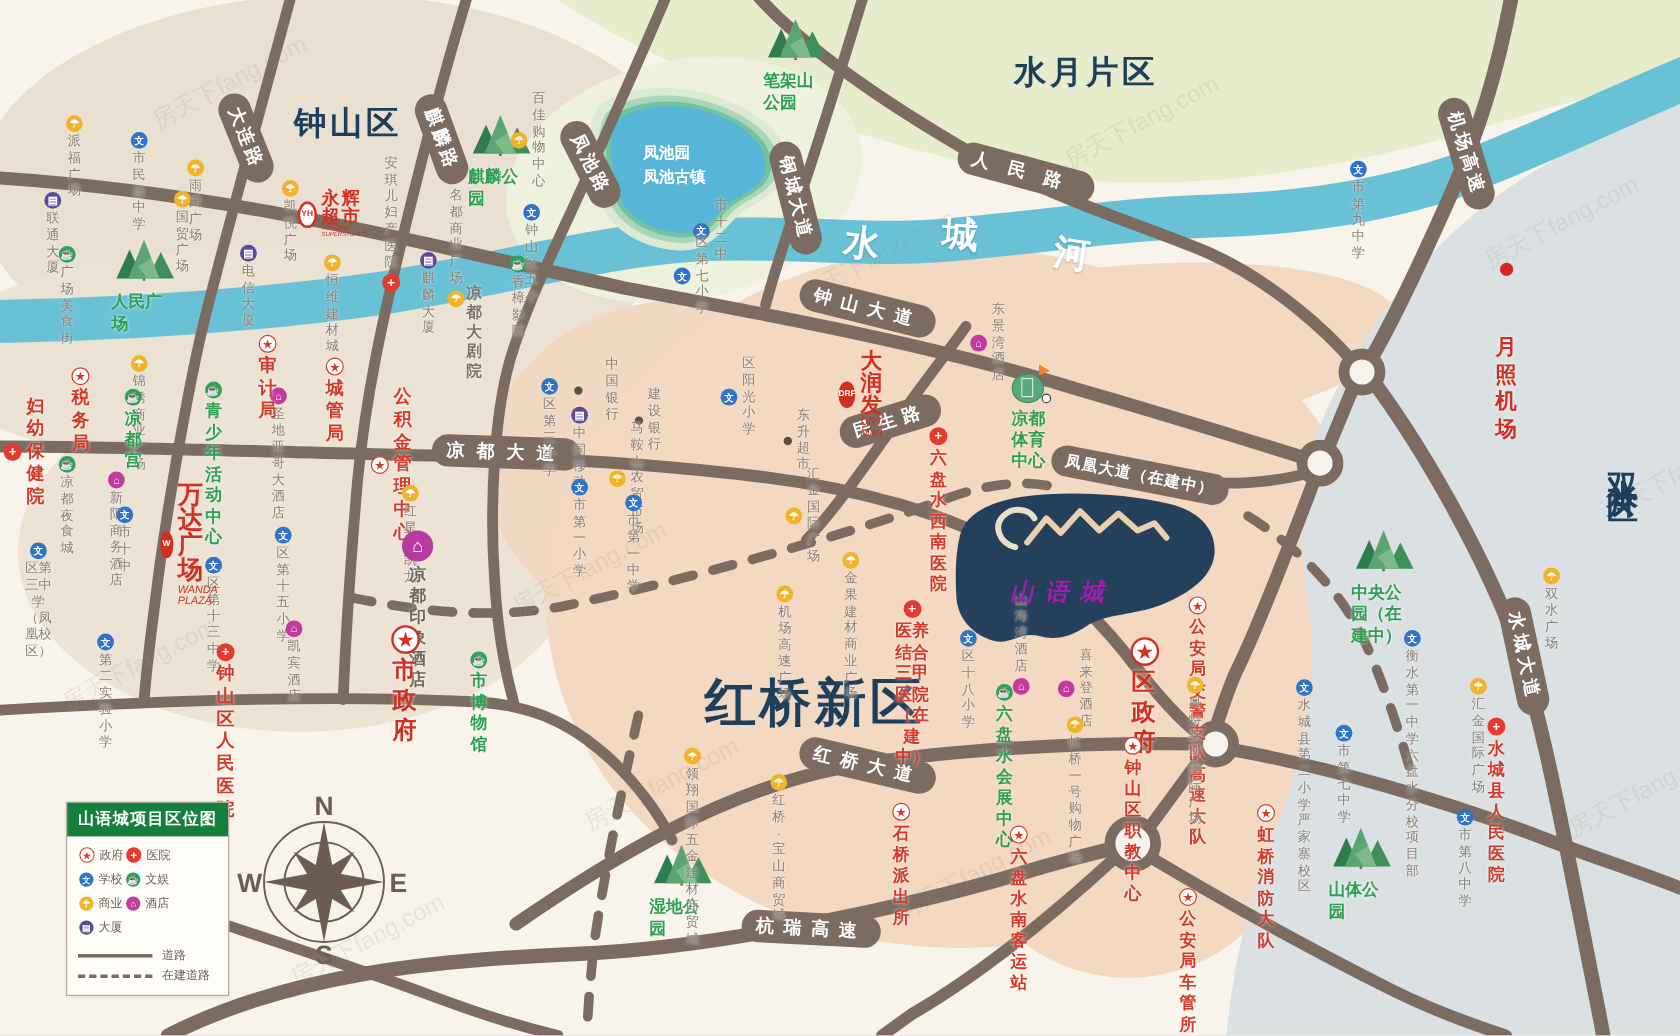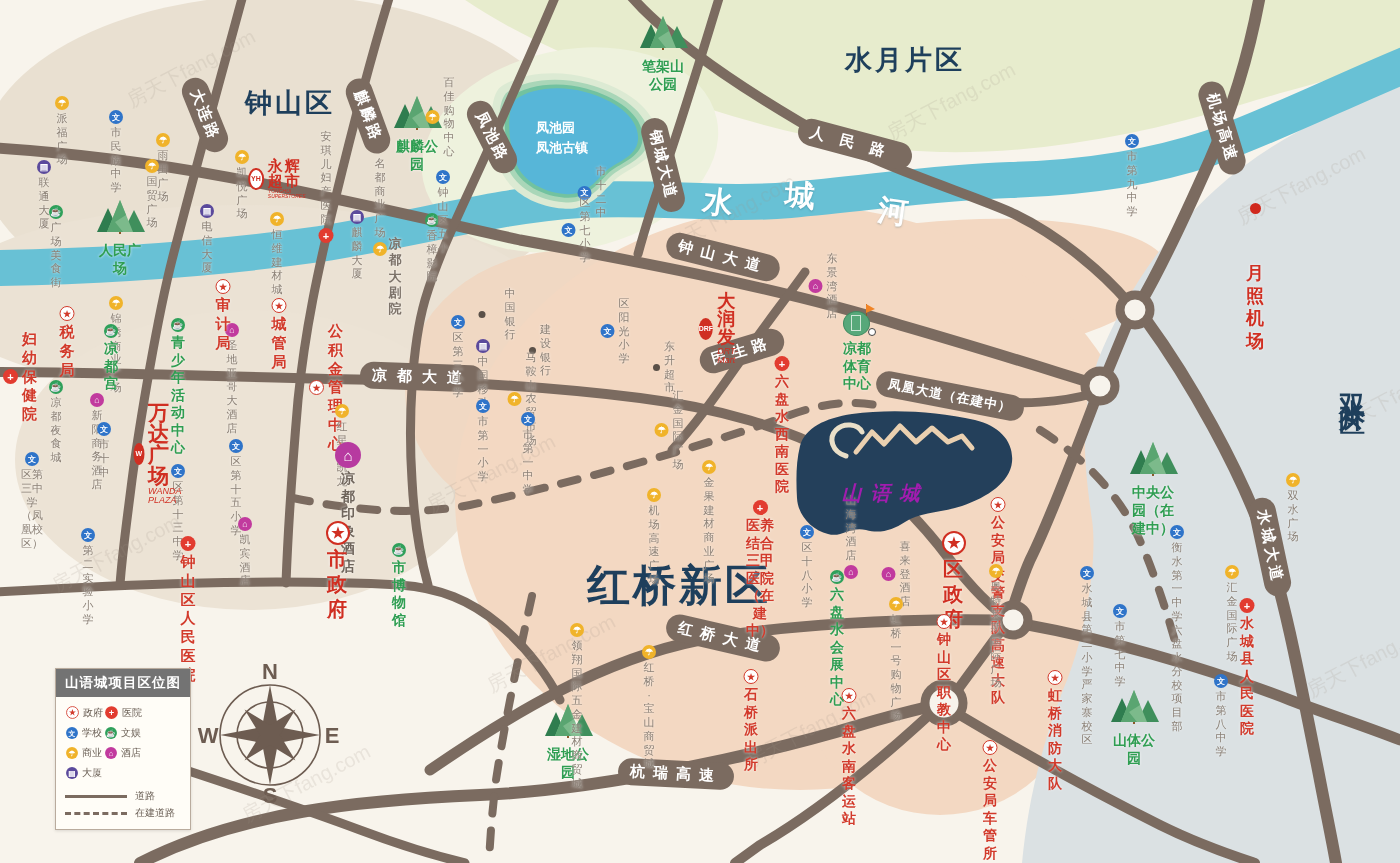--- a/index.html
+++ b/index.html
@@ -38,26 +38,26 @@
   
   .roadlab{position:absolute;transform:translate(-50%,-50%);background:#7b6b60;
            color:#fff;font-weight:bold;border-radius:16px;padding:4px 12px;
            white-space:nowrap;}
   
   .area{position:absolute;transform:translate(-50%,-50%);color:#1e3f5c;
         font-weight:bold;letter-spacing:3px;white-space:nowrap;}
   .area.vert{writing-mode:vertical-rl;letter-spacing:6px;}
   .riverchar{position:absolute;color:#fff;font-size:30px;font-weight:bold;
              transform:translate(-50%,-50%);text-shadow:0 1px 2px rgba(0,60,80,.25);}
-  .parklab{font-size:14px;font-weight:bold;color:#2f9e52;text-align:center;
+  .parklab{font-size:14px;font-weight:bold;color:#2f9e52;text-align:left;
            white-space:pre-line;text-shadow:0 0 3px rgba(255,255,255,.8);}
   
   #legend{position:absolute;left:55px;top:668px;width:136px;background:#fffdf7;
           border:1px solid #b9ab9d;box-shadow:0 1px 3px rgba(0,0,0,.12);}
-  #legend .hd{background:#737373;color:#fff;font-size:13.5px;font-weight:bold;
+  #legend .hd{background:#15803d;color:#fff;font-size:13.5px;font-weight:bold;
               text-align:center;padding:5px 2px;letter-spacing:1px;}
   #legend .bd{padding:8px 9px 9px;}
   #legend-grid{display:flex;flex-wrap:wrap;}
   .lg-item{display:flex;align-items:center;gap:3px;width:39px;margin-bottom:6px;
            font-size:10px;color:#6b6056;}
   .lg-item .ic{transform:scale(.85);}
   .lg-line{display:flex;align-items:center;gap:8px;font-size:10px;color:#6b6056;margin-top:3px;}
   .solidline{width:62px;height:3px;background:#7b6b60;}
   .dashline{width:62px;height:0;border-top:3px dashed #7b6b60;}
   
@@ -341,21 +341,21 @@
         <div class="plabel">区第七小学</div>
       </div>
       <div class="poi" style="left: 1132px; top: 134px;">
         <span class="ic school">文</span>
         <div class="plabel">市第九中学</div>
       </div>
       <div class="poi row" style="left: 823px; top: 252px;">
         <span class="ic hotel">⌂</span>
         <div class="plabel">东景湾酒店</div>
       </div>
-      <div class="poi row" style="left: 497px; top: 287px; gap: 19px;">
+      <div class="poi row" style="left: 497px; top: 298px; gap: 19px;">
         <span class="ic dot"></span>
         <div class="plabel">中国银行</div>
       </div>
       <div class="poi row" style="left: 540px; top: 323px;">
         <span class="ic dot"></span>
         <div class="plabel">建设银行</div>
       </div>
       <div class="poi row" style="left: 615px; top: 297px;">
         <span class="ic school">文</span>
         <div class="plabel">区阳光小学</div>
@@ -595,21 +595,21 @@
       </div>
       <div class="poi" style="left: 751px; top: 669px;">
         <span class="ic gov">★</span>
         <div class="plabel red15">石桥派出所</div>
       </div>
       <div class="poi" style="left: 849px; top: 688px;">
         <span class="ic gov">★</span>
         <div class="plabel red15">六盘水
 南客运站</div>
       </div>
-      <div class="poi" style="left: 1255px; top: 203px; gap: 48px;">
+      <div class="poi" style="left: 1255px; top: 219px; gap: 48px;">
         <span class="ic reddot"></span>
         <div class="plabel red18">月照机场</div>
       </div>
       <div class="poi" style="left: 857px; top: 308px;">
         <span class="stadium">
           <span class="fld"></span>
           <span class="ln"></span>
           <span class="pole"></span>
           <span class="flag"></span>
           <span class="ball"></span>

